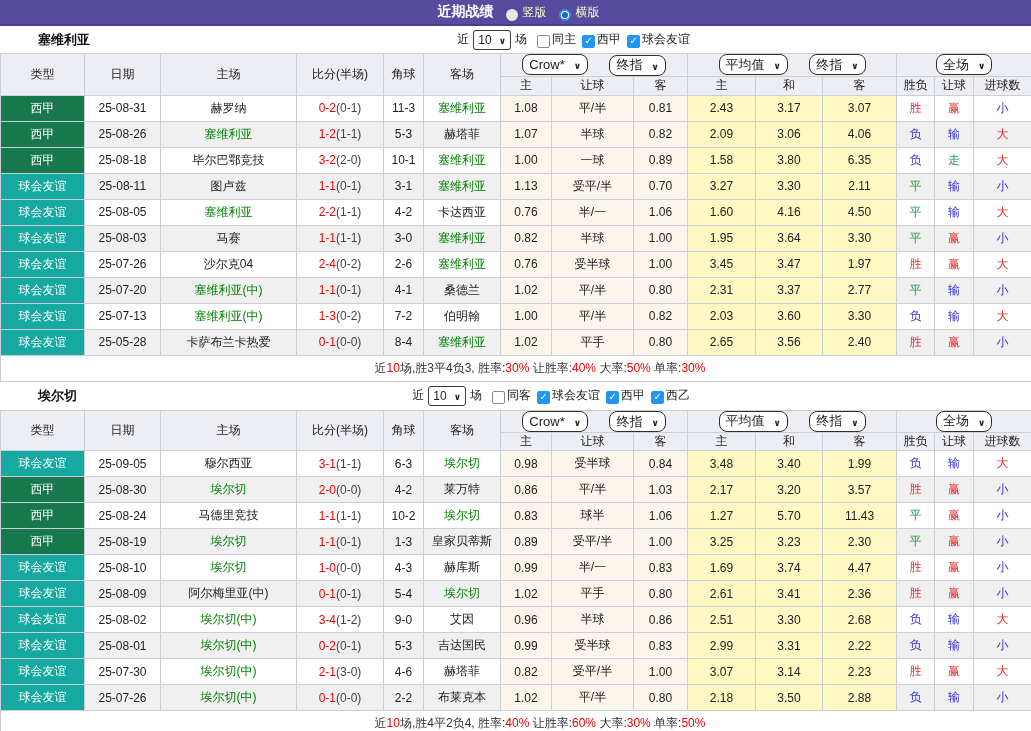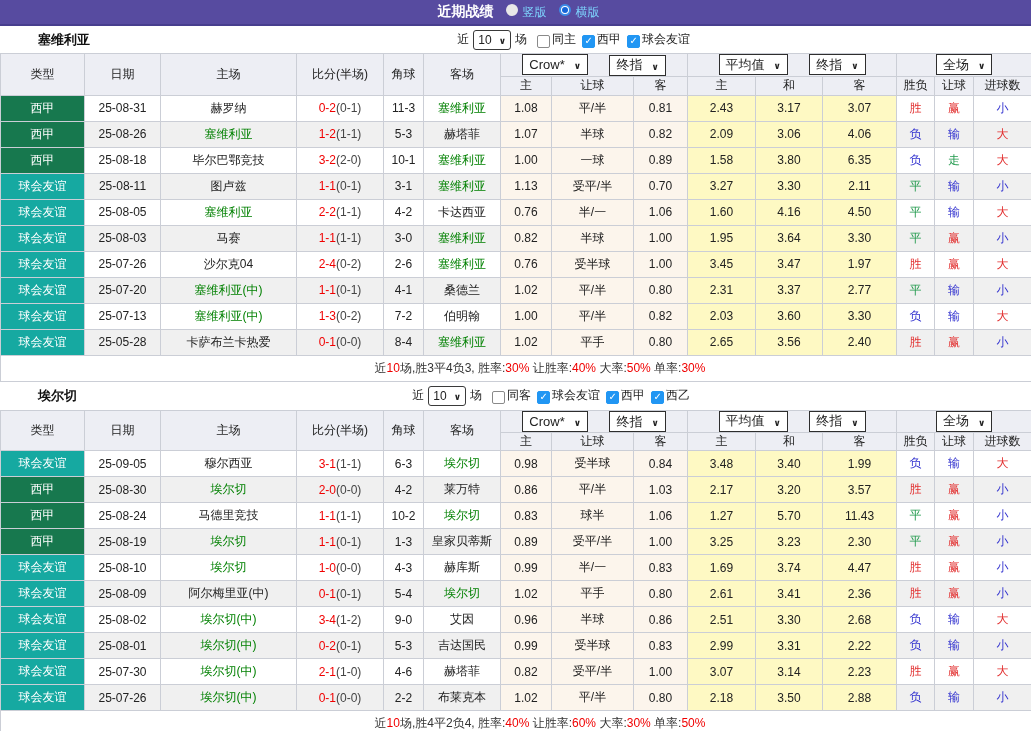--- a/index.html
+++ b/index.html
@@ -7,21 +7,21 @@
     width:1031px;height:731px;background:#fff;
     font-family:"Liberation Sans","DejaVu Sans",sans-serif;
     font-size:12px;color:#222;
   }
   
   .topbar{
     height:24px;background:#574BA0;border-bottom:2px solid #473E8E;
     display:flex;align-items:center;justify-content:center;gap:12px;color:#fff;
   }
   .topbar .title{font-weight:bold;font-size:14px;margin-left:6px;}
-  .radio-opt{display:inline-flex;align-items:flex-start;gap:5px;cursor:pointer;font-size:12px;color:#7dd3fc;}
+  .radio-opt{display:inline-flex;align-items:flex-end;gap:5px;cursor:pointer;font-size:12px;color:#fef9c3;}
   .radio{width:12px;height:12px;border-radius:50%;background:#e8e8e8;display:inline-block;box-sizing:border-box;}
   .radio.sel{background:#fff;border:2px solid #3C8CE8;position:relative;}
   .radio.sel::after{content:'';position:absolute;left:1px;top:1px;width:6px;height:6px;border-radius:50%;background:#1565d8;}
   
   .filter-row{height:27px;display:flex;align-items:center;background:#fff;}
   .section.second .filter-row{height:28px;}
   .team-name{font-weight:bold;font-size:13px;margin-left:38px;color:#111;}
   .filter-controls{margin-left:auto;margin-right:341px;display:inline-flex;align-items:center;gap:4px;white-space:nowrap;}
   .mini-select{display:inline-flex;align-items:center;gap:7px;border:1.5px solid #3a3a3a;border-radius:3px;background:#fff;height:18px;padding:0 4px;cursor:pointer;}
   .chev::after{content:'∨';font-size:9px;font-weight:bold;color:#222;}
@@ -32,21 +32,21 @@
   .cb.on{background:#2196F3;border-color:#2196F3;}
   .cb.on::after{content:'✓';position:absolute;left:1.5px;top:-1px;color:#fff;font-size:10px;font-weight:bold;}
   
   table.stats{border-collapse:collapse;table-layout:fixed;width:1031px;text-align:center;border:1px solid #b5b9c1;}
   table.stats th,table.stats td{border:1px solid #cbced6;padding:0;overflow:hidden;white-space:nowrap;}
   thead th{background:#EDEEF4;font-weight:normal;font-size:12px;color:#222;}
   tr.ghead{height:21px;}
   tr.shead{height:19px;}
   .section.second tr.ghead{height:19px;}
   .section.second tr.shead{height:18px;}
-  .sel-box{display:inline-flex;align-items:center;gap:9px;border:1.5px solid #2e2e2e;border-radius:0;background:#fff;height:19px;padding:0 6px;font-size:13px;cursor:pointer;}
+  .sel-box{display:inline-flex;align-items:center;gap:9px;border:1.5px solid #2e2e2e;border-radius:8px;background:#fff;height:19px;padding:0 6px;font-size:13px;cursor:pointer;}
   .grp .sel-box + .sel-box{margin-left:18px;}
   tbody tr{height:26px;}
   tbody tr.even{--rowbg:#F0F0F0;}
   tbody td{background:var(--rowbg,#fff);}
   td.cream{background:#FCF5EC;}
   td.blue{background:#fef9c3;}
   td.type-cell{color:#fff;font-size:12px;}
   td.type-cell.liga{background:#17784E;}
   td.type-cell.friendly{background:#16A9A1;}
   td.team{color:#222;cursor:pointer;}
@@ -598,21 +598,21 @@
     <td class="blue">2.22</td>
     <td class="res b">负</td>
     <td class="res b">输</td>
     <td class="res b">小</td>
   </tr>
 
   <tr class="match-row">
     <td class="type-cell friendly">球会友谊</td>
     <td>25-07-30</td>
     <td class="team hl">埃尔切(中)</td>
-    <td><span class="sc">2-1</span><span class="hf">(1-0)</span></td>
+    <td><span class="sc">2-1</span><span class="hf">(3-0)</span></td>
     <td>4-6</td>
     <td class="team">赫塔菲</td>
     <td class="cream">0.82</td>
     <td class="cream">受平/半</td>
     <td class="cream">1.00</td>
     <td class="blue">3.07</td>
     <td class="blue">3.14</td>
     <td class="blue">2.23</td>
     <td class="res r">胜</td>
     <td class="res r">赢</td>

